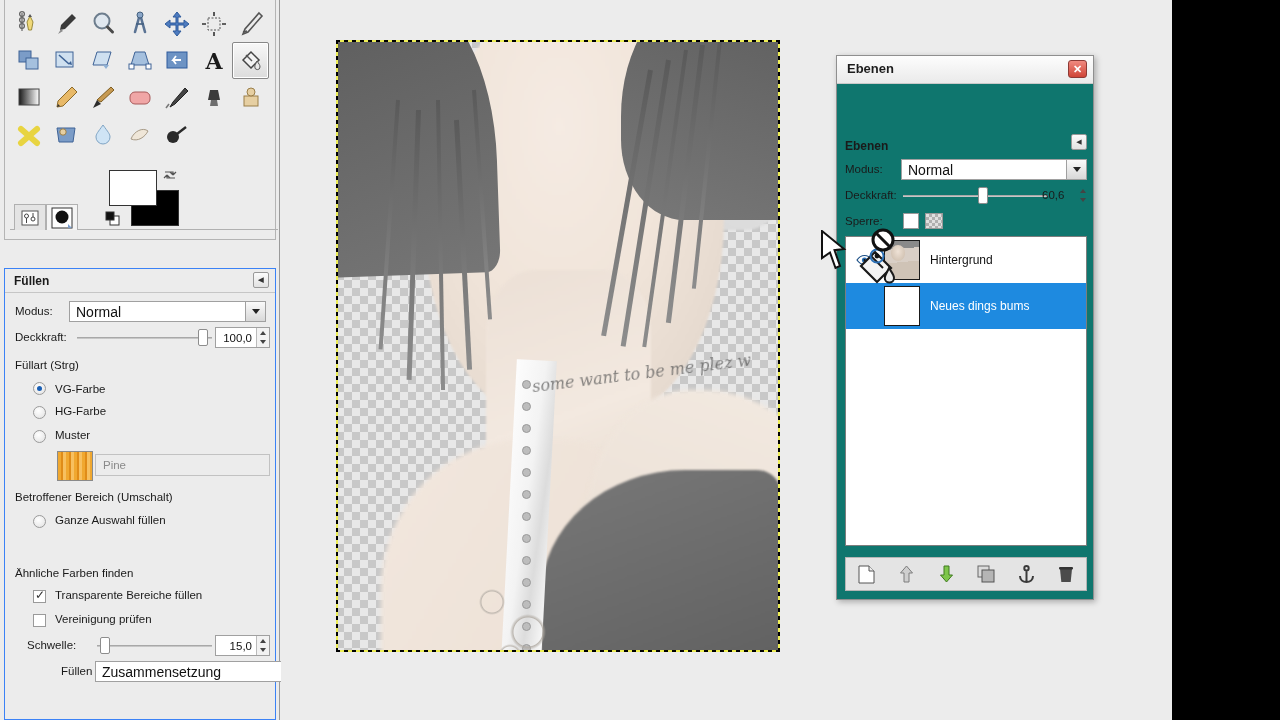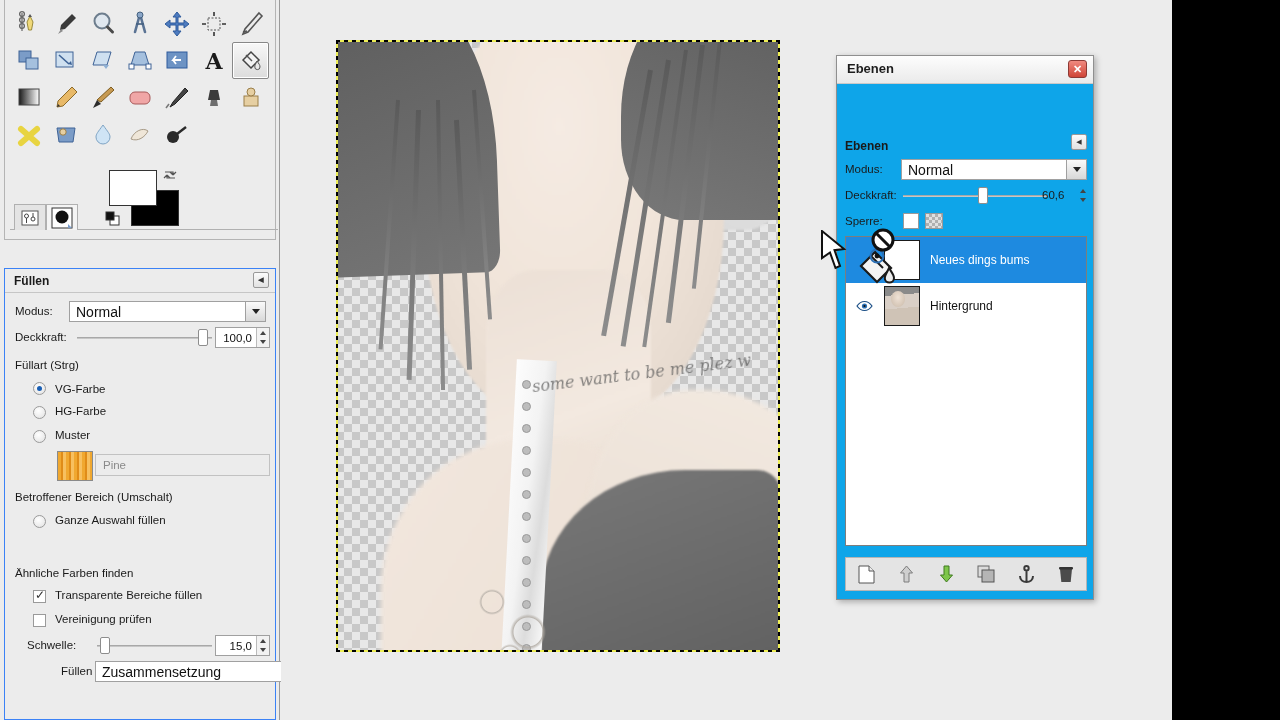--- a/index.html
+++ b/index.html
@@ -260,21 +260,21 @@
     background:
       radial-gradient(circle at 30% 35%, transparent 10px, #b6b0a8 11px, transparent 13px),
       radial-gradient(circle at 60% 60%, transparent 14px, #b0aaa2 15px, transparent 18px),
       radial-gradient(circle at 45% 80%, transparent 9px, #b8b2aa 10px, transparent 12px);
     opacity:.8; filter: blur(.6px);
   }
 
   
   .layers-win {
     position:absolute; left: 836px; top: 55px; width: 258px; height: 545px;
-    background:#0ea5e9;
+    background:#0f766e;
     border: 1px solid #8f8f8f;
     box-shadow: 2px 2px 6px rgba(0,0,0,.28);
   }
   .lw-title {
     position:relative; height: 28px;
     background: linear-gradient(#fdfdfd,#eaeaea);
     border-bottom:1px solid #c9c9c9;
   }
   .lw-title .t {
     position:absolute; left:10px; top:5px; font-weight:bold; font-size:13px; color:#1d1d1d;
@@ -766,37 +766,37 @@
         </span>
       </div>
 
       <div class="row" style="left:8px; top:155px; width:242px;">
         <span class="lbl" style="left:0; top:4px;">Sperre:</span>
         <span style="position:absolute;left:58px;top:2px;width:16px;height:16px;background:#fff;border:1px solid #999;"></span>
         <span style="position:absolute;left:80px;top:2px;width:18px;height:16px;background-image:linear-gradient(45deg,#b0b0b0 25%,transparent 25%,transparent 75%,#b0b0b0 75%),linear-gradient(45deg,#b0b0b0 25%,transparent 25%,transparent 75%,#b0b0b0 75%);background-size:6px 6px;background-position:0 0,3px 3px;background-color:#e0e0e0;border:1px solid #999;"></span>
       </div>
 
       <div class="layer-list">
-        <div class="layer-row sel">
-          <span class="eye-cell"></span>
-          <span class="lnk-cell"></span>
-          <span class="lthumb"></span>
-          <span class="lname">Neues dings bums</span>
-        </div>
         <div class="layer-row">
           <span class="eye-cell">
             <svg width="17" height="12" viewBox="0 0 17 12">
                 <path d="M1 6s3-4.5 7.5-4.5S16 6 16 6s-3 4.5-7.5 4.5S1 6 1 6z" fill="#fff" stroke="#1b4f86" stroke-width="1.2"></path>
                 <circle cx="8.5" cy="6" r="2.6" fill="#2a6fb5"></circle>
                 <circle cx="8.5" cy="6" r="1.1" fill="#111"></circle>
               </svg>
           </span>
           <span class="lnk-cell"></span>
           <span class="lthumb photo-t"></span>
           <span class="lname">Hintergrund</span>
+        </div>
+        <div class="layer-row sel">
+          <span class="eye-cell"></span>
+          <span class="lnk-cell"></span>
+          <span class="lthumb"></span>
+          <span class="lname">Neues dings bums</span>
         </div>
       </div>
 
       <div class="lw-bottom">
         <span class="bi">
           <svg width="17" height="19" viewBox="0 0 17 19">
               <path d="M1 1h10l5 5v12H1z" fill="#fff" stroke="#555"></path>
               <path d="M11 1v5h5" fill="#eee" stroke="#555"></path>
             </svg>
         </span>

